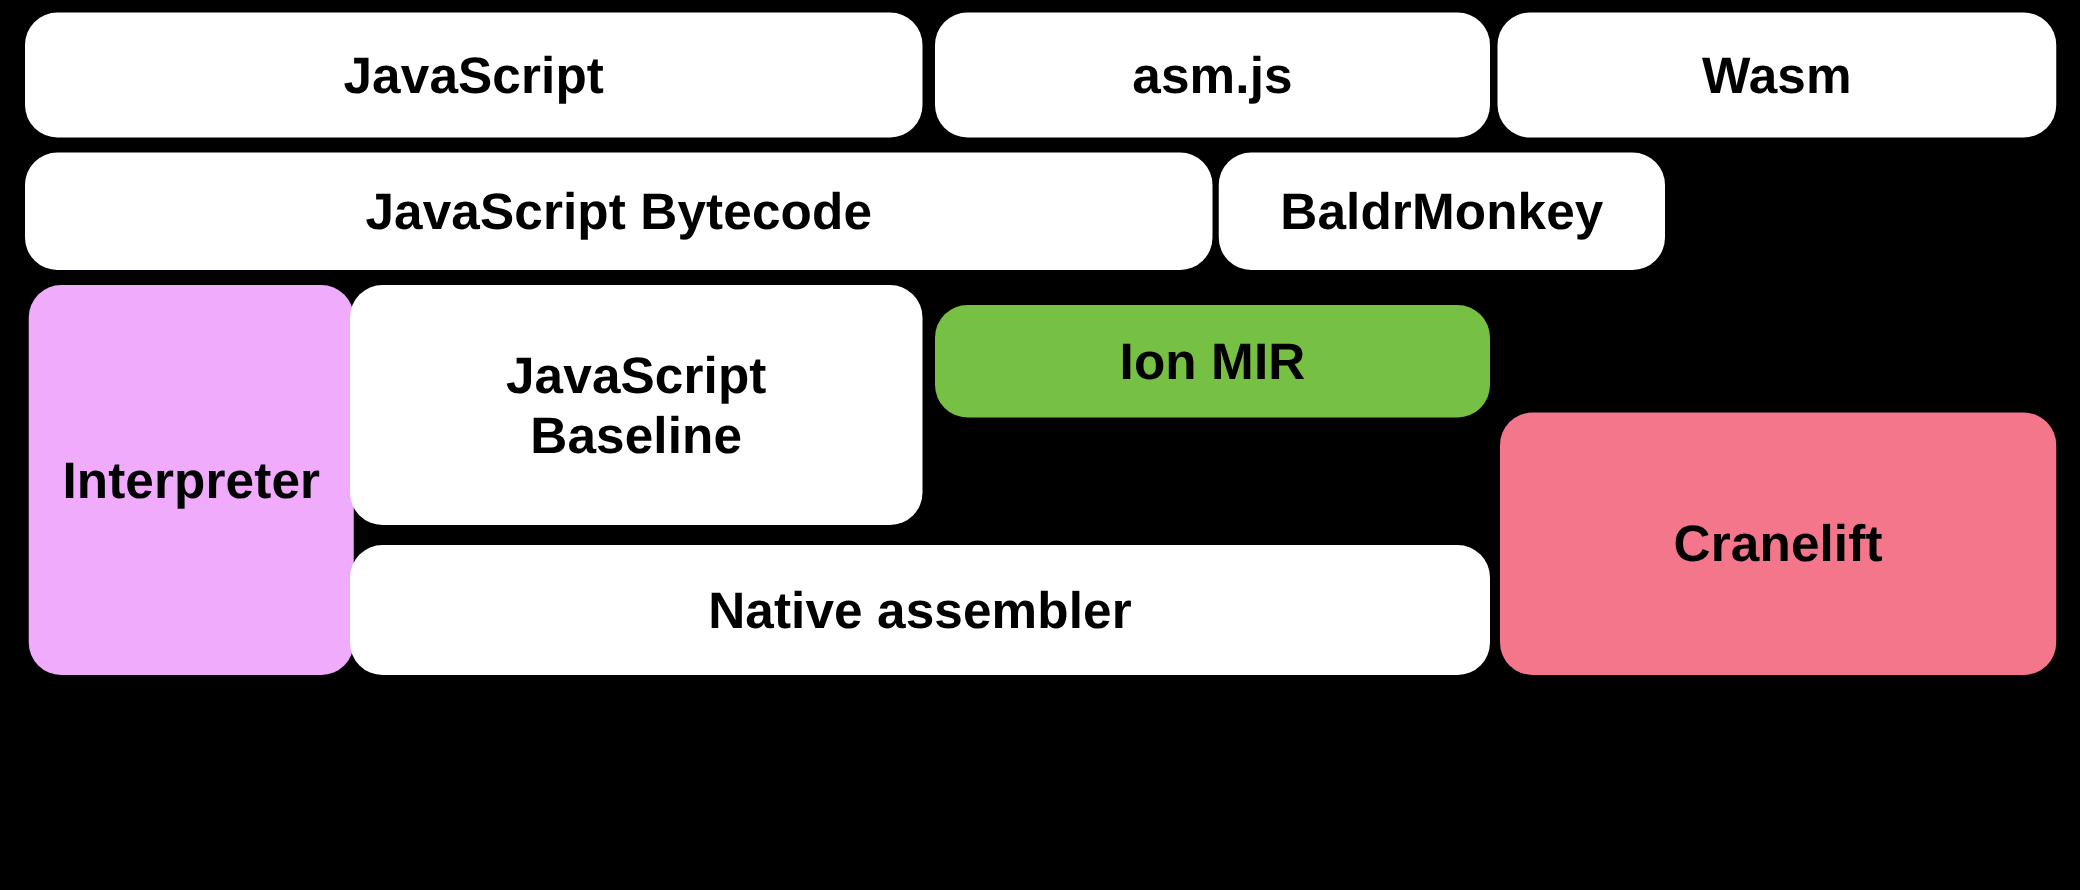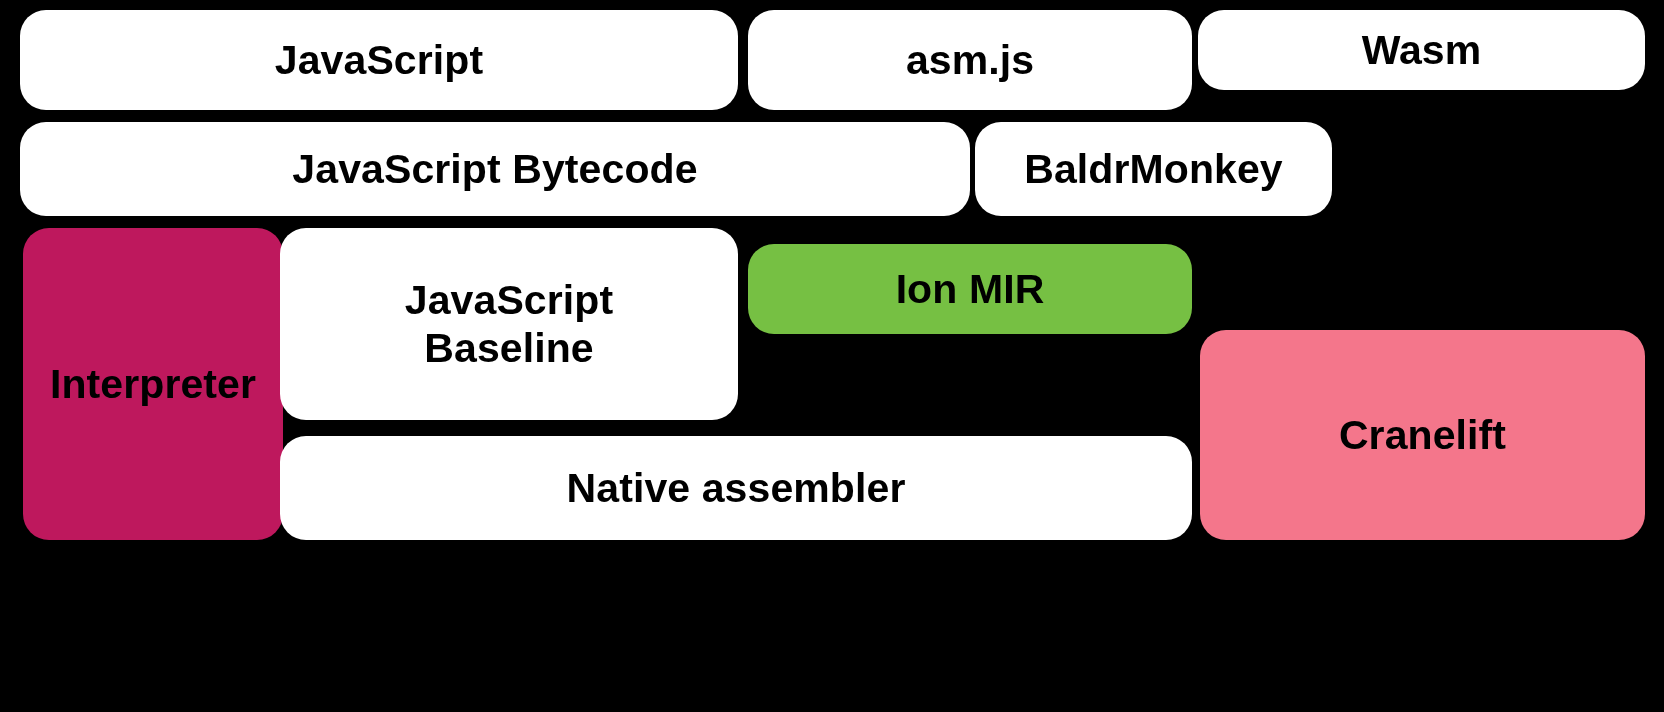--- a/index.html
+++ b/index.html
@@ -30,38 +30,38 @@
     color: #000000;
     font-size: 41px;
     line-height: 1.18;
     font-weight: 700;
     letter-spacing: 0.1px;
     padding: 0 0;
     white-space: pre-line;
     -webkit-font-smoothing: antialiased;
   }
   .node.fill-white  { background: #ffffff; }
-  .node.fill-grey   { background: #be185d; }
+  .node.fill-grey   { background: #f0abfc; }
   .node.fill-green  { background: #76c043; }
   .node.fill-pink   { background: #f4768b; text-align: center; }
 </style>
 </head>
 <body>
 
 <div id="stage">
 
   <div class="node fill-white" style="left:20px;  top:10px;  width:718px;  height:100px;">
     <span>JavaScript</span>
   </div>
 
   <div class="node fill-white" style="left:748px; top:10px;  width:444px;  height:100px;">
     <span>asm.js</span>
   </div>
 
-  <div class="node fill-white" style="left:1198px; top:10px; width:447px;  height:80px;">
+  <div class="node fill-white" style="left:1198px; top:10px; width:447px;  height:100px;">
     <span>Wasm</span>
   </div>
 
   <div class="node fill-white" style="left:20px;  top:122px; width:950px;  height:94px;">
     <span>JavaScript Bytecode</span>
   </div>
 
   <div class="node fill-white" style="left:975px; top:122px; width:357px;  height:94px;">
     <span>BaldrMonkey</span>
   </div>

